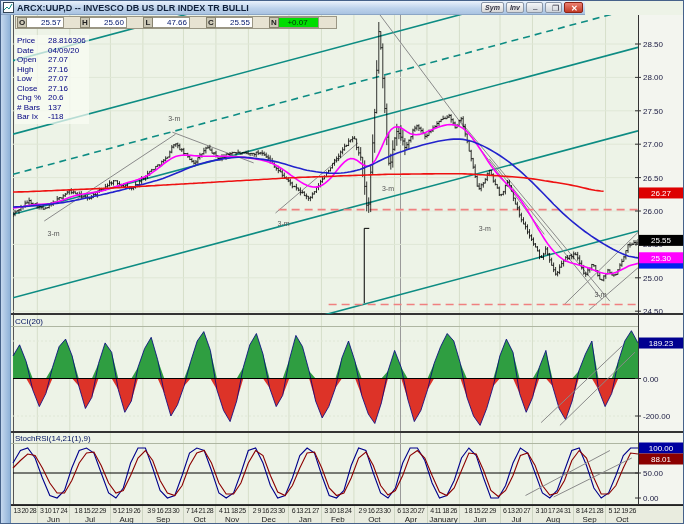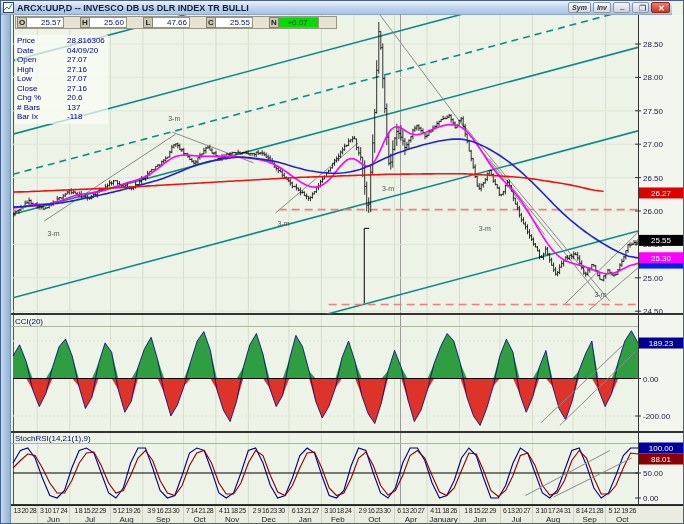--- a/index.html
+++ b/index.html
@@ -1,20 +1,20 @@
 <!DOCTYPE html>
 <html><head>
 <meta charset="utf-8">
 <style>
   html,body{margin:0;padding:0;background:#6b8cae;}
   *{box-sizing:border-box;}
   #win{position:relative;width:684px;height:524px;background:#edf3e7;
        font-family:"Liberation Sans",sans-serif;border:1px solid #46628a;overflow:hidden;}
   
-  #titlebar{position:absolute;left:0;top:0;width:671px;height:14px;
+  #titlebar{position:absolute;left:0;top:0;width:584px;height:14px;
     background:linear-gradient(#eaf2fc,#bed3ec 55%,#a9c3e1);display:flex;align-items:center;
     border-bottom:1px solid #8ba6c6;}
   #appicon{width:11px;height:11px;margin:0 3px 0 2px;background:#fff;border:1px solid #345;
     display:flex;align-items:center;justify-content:center;}
   #title{font-size:9px;font-weight:bold;color:#10203a;white-space:nowrap;}
   #winbtns{position:absolute;right:2px;top:1px;display:flex;gap:2px;align-items:center;}
   .tbtn{height:11px;font-size:7px;font-style:italic;font-weight:bold;color:#334;
     background:linear-gradient(#fbfbfb,#d7d7d7);border:1px solid #8a96a8;border-radius:2px;
     padding:0 3px;line-height:9px;}
   .cbtn{width:17px;height:11px;font-size:8px;line-height:9px;text-align:center;color:#223;
@@ -32,21 +32,21 @@
   #quotebar{position:absolute;left:4px;top:1px;height:13px;display:flex;align-items:center;
     background:#e7e3d2;border:1px solid #9a9684;padding:0 1px;}
   .qtile{width:10px;height:11px;background:#ccc8b6;border:1px solid #88846f;font-size:8px;
     font-weight:bold;color:#222;text-align:center;line-height:10px;}
   .qval{width:37px;height:11px;background:#fff;border:1px solid #9a9684;border-left:none;
     font-size:8px;color:#00156b;text-align:right;line-height:10px;padding-right:2px;margin-right:16px;}
   .qval.chg{background:#00dd00;color:#00320a;font-weight:normal;text-align:center;width:40px;}
   
   #datawindow{position:absolute;left:4px;top:20px;background:rgba(250,252,244,0.72);
     padding:1px 3px 2px 2px;font-size:8px;color:#000080;line-height:9.5px;}
-  .dwrow{display:flex;white-space:nowrap;gap:19px;}
+  .dwrow{display:flex;white-space:nowrap;}
   .dwk{width:31px;}
   
   #dateaxis{position:absolute;left:0;top:490px;width:674px;height:20px;background:#e9ecdf;
     border-top:1px solid #222;padding-left:24px;}
   #months{position:absolute;left:2px;top:0;width:625px;height:20px;display:flex;}
   .mcell{overflow:hidden;text-align:center;border-left:1px solid #cdd5c2;}
   .mcell:first-child{border-left:none;}
   .mdays{font-size:7px;letter-spacing:-0.6px;color:#1c1c1c;white-space:nowrap;height:9px;line-height:9px;}
   .mname{font-size:8px;color:#1c1c1c;height:10px;line-height:9px;}
 </style>

